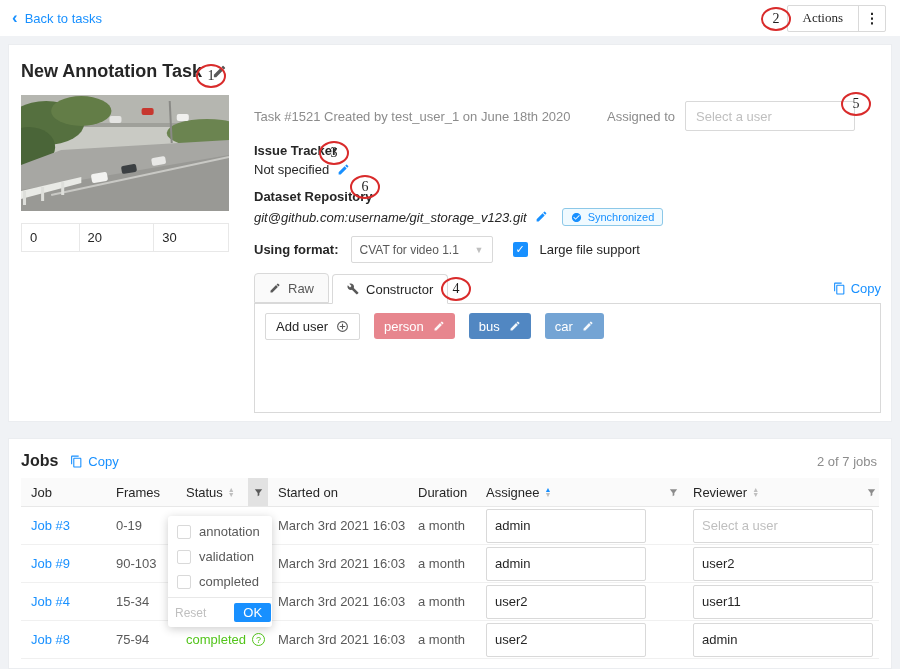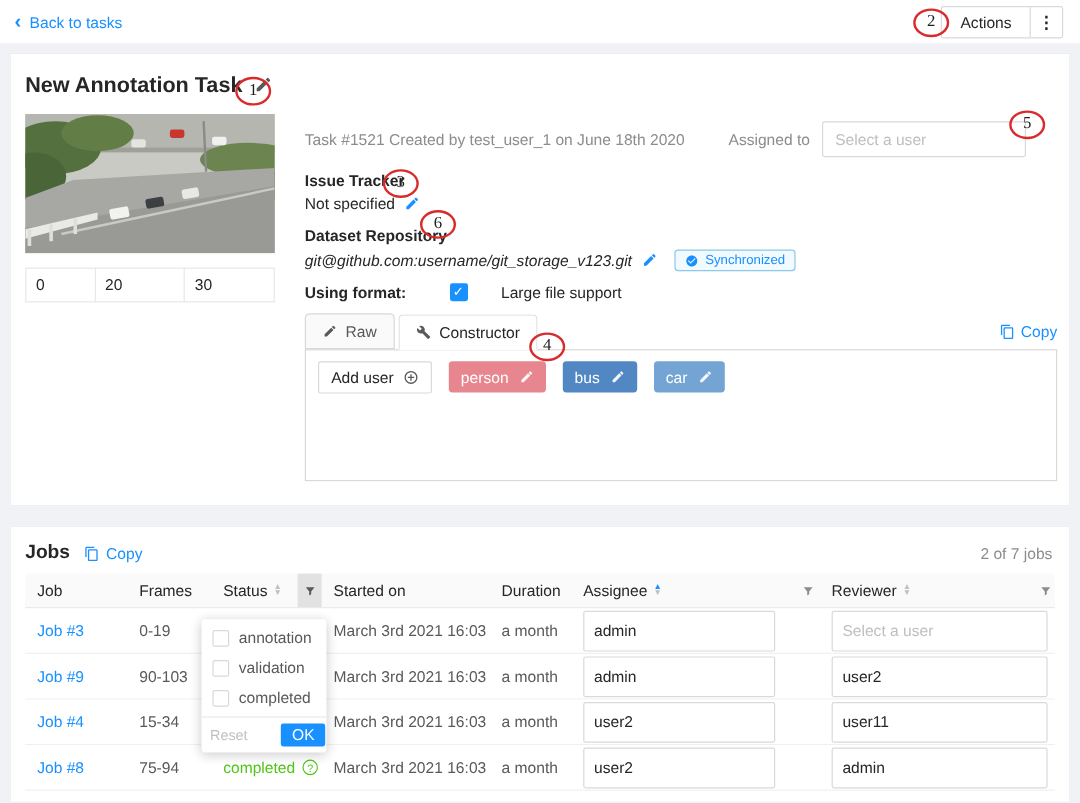--- a/index.html
+++ b/index.html
@@ -5,21 +5,21 @@
   * { margin:0; padding:0; box-sizing:border-box; }
   html,body { width:900px; height:669px; }
   body { position:relative; overflow:hidden; background:#f0f2f5; font-family:"Liberation Sans",sans-serif; color:#262626; font-size:13px; }
   .i { width:1em; height:1em; fill:currentColor; display:inline-block; vertical-align:-0.125em; }
 
   
   .topbar { position:absolute; left:0; top:0; width:900px; height:36px; background:#fff; display:flex; align-items:center; justify-content:space-between; padding:0 14px 0 12px; }
   .back-link { display:flex; align-items:center; gap:7px; color:#1890ff; cursor:pointer; }
   .back-chevron { font-size:17px; font-weight:bold; line-height:1; margin-top:-2px; }
   .actions-btn { display:flex; align-items:stretch; height:27px; border:1px solid #d9d9d9; border-radius:2px; background:#fff; cursor:pointer; }
-  .actions-label { display:flex; align-items:center; padding:0 15px; }
+  .actions-label { display:flex; align-items:center; padding:0 15px;font-family:Liberation Serif, serif; }
   .actions-kebab { display:flex; align-items:center; justify-content:center; width:27px; border-left:1px solid #d9d9d9; font-weight:bold; font-size:14px; color:#262626; }
 
   
   .card { position:absolute; background:#fff; border:1px solid #ebedf0; }
   .task-card { left:8px; top:44px; width:884px; height:378px; }
   .jobs-card { left:8px; top:438px; width:884px; height:231px; }
 
   .task-title-row { position:absolute; left:12px; top:16px; display:flex; align-items:center; gap:10px; }
   .task-title { font-size:18px; font-weight:bold; color:#262626; }
   .title-pencil { color:#595959; font-size:15px; cursor:pointer; }
@@ -38,21 +38,21 @@
   .assign-label { color:#8c8c8c; }
   .assign-input { width:170px; height:30px; border:1px solid #d9d9d9; border-radius:2px; padding:0 10px; font:inherit; color:#262626; }
   input::placeholder { color:#bfbfbf; }
 
   .field-label { font-weight:bold; color:#262626; margin-top:12px; }
   .field-value-row { display:flex; align-items:center; gap:8px; margin-top:4px; }
   .pencil-blue { color:#1890ff; font-size:13px; cursor:pointer; }
   .repo-url { font-style:italic; color:#262626; }
   .sync-badge { display:inline-flex; align-items:center; gap:6px; margin-left:6px; border:1px solid #8cc8e8; background:#f0faff; color:#1890ff; font-size:11px; border-radius:3px; padding:2px 8px; cursor:pointer; }
 
-  .format-row { display:flex; align-items:center; gap:28px; margin-top:10px; }
+  .format-row { display:flex; align-items:center; gap:12px; margin-top:10px; }
   .format-label { font-weight:bold; }
   .format-select { display:flex; align-items:center; justify-content:space-between; width:142px; height:27px; border:1px solid #d9d9d9; border-radius:2px; padding:0 8px; color:#595959; font-size:12px; cursor:pointer; background:#fff; }
   .select-caret { color:#bfbfbf; font-size:9px; }
   .cb-checked { width:15px; height:15px; background:#1890ff; border-radius:2px; color:#fff; font-size:11px; display:inline-flex; align-items:center; justify-content:center; margin-left:8px; cursor:pointer; flex:none; }
 
   .tabs-row { display:flex; align-items:flex-end; margin-top:10px; position:relative; }
   .tab { display:flex; align-items:center; gap:7px; height:30px; padding:0 14px; border:1px solid #d9d9d9; border-radius:4px 4px 0 0; background:#fafafa; color:#595959; cursor:pointer; margin-right:3px; position:relative; z-index:2; }
   .tab.active { background:#fff; border-bottom-color:#fff; margin-bottom:-1px; color:#262626; }
   .tab .i { font-size:12px; color:#595959; }
   .copy-link { margin-left:auto; align-self:center; display:flex; align-items:center; gap:5px; color:#1890ff; cursor:pointer; }
@@ -192,20 +192,24 @@
       <span class="sync-badge">
         <svg class="i" viewBox="0 0 24 24">
             <path d="M12 2C6.48 2 2 6.48 2 12s4.48 10 10 10 10-4.48 10-10S17.52 2 12 2zm-2 15l-5-5 1.41-1.41L10 14.17l7.59-7.59L19 8l-9 9z"></path>
           </svg>
         <span>Synchronized</span>
       </span>
     </div>
 
     <div class="format-row">
       <span class="format-label">Using format:</span>
+      <span class="format-select">
+        <span>CVAT for video 1.1</span>
+        <span class="select-caret">▼</span>
+      </span>
       <span class="cb-checked">
         <span>✓</span>
       </span>
       <span>Large file support</span>
     </div>
 
     <div class="tabs-row">
       <div class="tab">
         <svg class="i" viewBox="0 0 24 24">
             <path d="M3 17.25V21h3.75L17.81 9.94l-3.75-3.75L3 17.25zm17.71-10.21a1 1 0 0 0 0-1.41l-2.34-2.34a1 1 0 0 0-1.41 0l-1.83 1.83 3.75 3.75 1.83-1.83z"></path>

